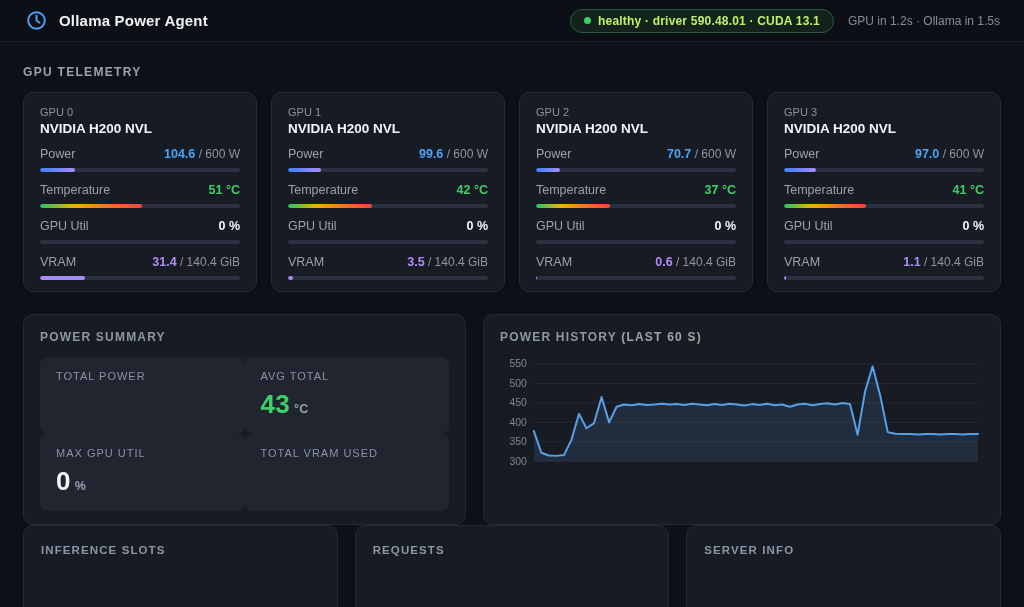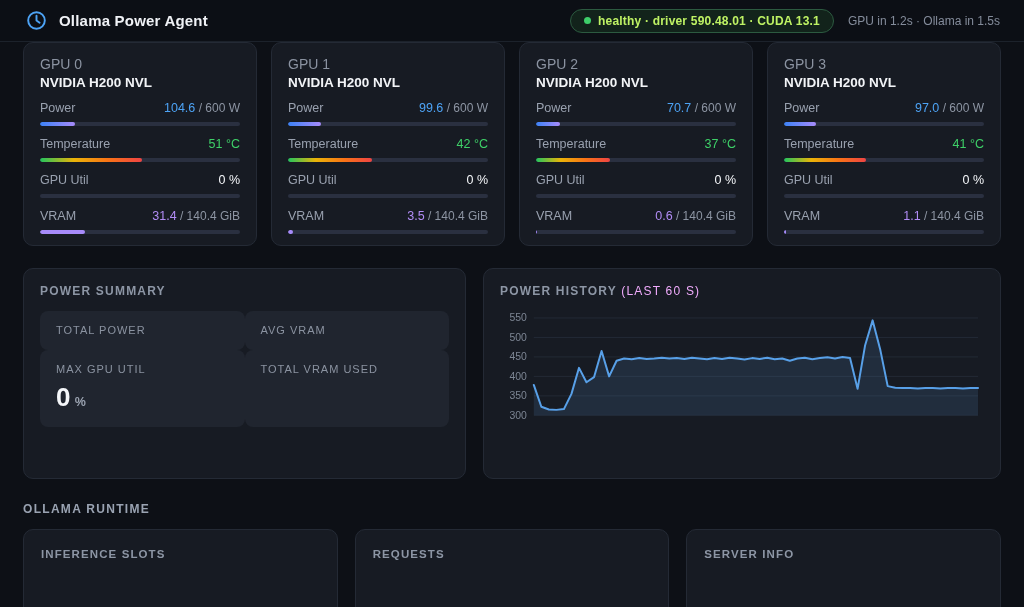--- a/index.html
+++ b/index.html
@@ -41,46 +41,46 @@
 
   .card {
     background: #171b23;
     border: 1px solid #242a35;
     border-radius: 10px;
   }
 
   
   .gpu-grid { display: grid; grid-template-columns: repeat(4, 1fr); gap: 14px; }
   .gpu-card { padding: 13px 16px 11px; }
-  .gpu-index { font-size: 14px; color: #8b93a1; }
+  .gpu-index { font-size: 11px; color: #8b93a1; }
   .gpu-name { font-size: 13.5px; font-weight: 700; color: #f2f4f7; margin: 3px 0 11px; }
   .metric { margin-top: 11px; }
   .metric-row { display: flex; justify-content: space-between; align-items: baseline; font-size: 12.5px; margin-bottom: 7px; }
   .m-label { color: #99a1af; }
   .m-val { font-size: 12px; color: #8d95a3; white-space: nowrap; }
-  .m-val b { font-size: 12.5px; font-weight: 400; }
+  .m-val b { font-size: 12.5px; font-weight: 700; }
   .c-blue { color: #4da3f5; }
   .c-green { color: #3ed068; }
   .c-purple { color: #b18cf5; }
   .c-white { color: #f4f6f9; }
   .track { height: 4px; border-radius: 2px; background: #2a3040; overflow: hidden; }
   .fill { height: 100%; border-radius: 2px; }
   .grad-power { background: linear-gradient(90deg, #3b82f6, #a78bfa); }
   .grad-temp  { background: linear-gradient(90deg, #22c55e, #eab308, #f97316, #ef4444); }
   .grad-util  { background: linear-gradient(90deg, #3b82f6, #a78bfa); }
   .grad-vram  { background: #a78bfa; }
 
   
   .mid-row { display: grid; grid-template-columns: 443px 1fr; gap: 17px; margin-top: 22px; }
   .panel { padding: 15px 16px; height: 211px; }
   .panel-title {
     font-size: 12px; font-weight: 700; letter-spacing: 1.2px;
     color: #8d96a5; margin-bottom: 13px;
   }
-  .panel-title .sub { font-weight: 400; color: #f0abfc; }
+  .panel-title .sub { font-weight: 700; color: #a3a3a3; }
   .tile-grid { display: grid; grid-template-columns: 1fr 1fr; gap: 0; }
   .tile { background: #20252f; border-radius: 8px; padding: 13px 16px 14px; }
   .tile-label { font-size: 11px; letter-spacing: 1px; color: #8b93a1; font-weight: 400; }
   .tile-value { margin-top: 7px; font-size: 26px; font-weight: 800; letter-spacing: .3px; }
   .tile-unit { font-size: 12.5px; font-weight: 700; color: #9aa2b0; margin-left: 4px; }
 
   
   .chart-wrap { width: 100%; }
   .chart-wrap svg { display: block; width: 100%; height: auto; }
 
@@ -104,20 +104,21 @@
     <span class="badge">
       <span class="badge-dot"></span>
       <span>healthy · driver 590.48.01 · CUDA 13.1</span>
     </span>
     <span class="latency">GPU in 1.2s · Ollama in 1.5s</span>
   </div>
 </header>
 
 <main class="content">
 
+  <div class="section-title">GPU TELEMETRY</div>
 
   <div class="gpu-grid" id="gpu-grid">
   <div class="card gpu-card">
     <div class="gpu-index">GPU 0</div>
     <div class="gpu-name">NVIDIA H200 NVL</div>
 
     <div class="metric">
       <div class="metric-row">
         <span class="m-label">Power</span>
         <span class="m-val"><b class="c-blue">104.6</b> <span>/ 600 W</span></span>
@@ -297,21 +298,22 @@
   <div class="mid-row">
 
     <div class="card panel">
       <div class="panel-title">POWER SUMMARY</div>
       <div class="tile-grid" id="tile-grid">
   <div class="tile">
     <div class="tile-label">TOTAL POWER</div>
   </div>
 
   <div class="tile">
-    <div class="tile-label">AVG VRAM</div>
+    <div class="tile-label">AVG TOTAL</div>
+    <div class="tile-value"><span style="color: rgb(62, 208, 104);">43</span><span class="tile-unit">°C</span></div>
   </div>
 
   <div class="tile">
     <div class="tile-label">MAX GPU UTIL</div>
     <div class="tile-value"><span style="color: rgb(244, 246, 249);">0</span><span class="tile-unit">%</span></div>
   </div>
 
   <div class="tile">
     <div class="tile-label">TOTAL VRAM USED</div>
   </div>
@@ -335,21 +337,20 @@
             <line x1="34" x2="481" y1="105" y2="105" stroke="#232a35" stroke-width="1"></line>
             <text x="27" y="108.5" text-anchor="end" font-size="10.5" fill="#7d8694" font-family="Liberation Sans, sans-serif">300</text>
             <path d="M34,105 L34.0,74.4 L41.6,96.4 L49.2,99.1 L56.7,99.5 L64.3,98.7 L71.9,83.4 L79.5,57.2 L87.0,71.7 L94.6,66.6 L102.2,40.3 L109.8,65.8 L117.3,50.1 L124.9,47.8 L132.5,48.6 L140.1,47.4 L147.6,48.2 L155.2,47.8 L162.8,47.0 L170.4,47.8 L177.9,47.4 L185.5,48.2 L193.1,47.0 L200.7,47.8 L208.3,48.6 L215.8,47.4 L223.4,48.2 L231.0,47.0 L238.6,47.8 L246.1,48.9 L253.7,47.4 L261.3,48.2 L268.9,47.0 L276.4,48.6 L284.0,47.8 L291.6,50.1 L299.2,47.8 L306.7,47.0 L314.3,48.6 L321.9,47.4 L329.5,46.6 L337.1,47.8 L344.6,46.2 L352.2,47.4 L359.8,78.3 L367.4,34.4 L374.9,9.4 L382.5,38.4 L390.1,75.6 L397.7,77.2 L405.2,77.6 L412.8,77.6 L420.4,78.0 L428.0,77.6 L435.5,77.6 L443.1,78.0 L450.7,77.6 L458.3,77.6 L465.8,78.0 L473.4,77.6 L481.0,77.6 L481,105 Z" fill="rgba(90,140,200,0.16)"></path>
             <polyline points="34.0,74.4 41.6,96.4 49.2,99.1 56.7,99.5 64.3,98.7 71.9,83.4 79.5,57.2 87.0,71.7 94.6,66.6 102.2,40.3 109.8,65.8 117.3,50.1 124.9,47.8 132.5,48.6 140.1,47.4 147.6,48.2 155.2,47.8 162.8,47.0 170.4,47.8 177.9,47.4 185.5,48.2 193.1,47.0 200.7,47.8 208.3,48.6 215.8,47.4 223.4,48.2 231.0,47.0 238.6,47.8 246.1,48.9 253.7,47.4 261.3,48.2 268.9,47.0 276.4,48.6 284.0,47.8 291.6,50.1 299.2,47.8 306.7,47.0 314.3,48.6 321.9,47.4 329.5,46.6 337.1,47.8 344.6,46.2 352.2,47.4 359.8,78.3 367.4,34.4 374.9,9.4 382.5,38.4 390.1,75.6 397.7,77.2 405.2,77.6 412.8,77.6 420.4,78.0 428.0,77.6 435.5,77.6 443.1,78.0 450.7,77.6 458.3,77.6 465.8,78.0 473.4,77.6 481.0,77.6" fill="none" stroke="#58a0e8" stroke-width="2" stroke-linejoin="round" stroke-linecap="round"></polyline>
           </svg>
       </div>
     </div>
 
   </div>
 
-  <div class="section-title">OLLAMA RUNTIME</div>
 
   <div class="runtime-grid" id="runtime-grid">
   <div class="card runtime-card">
     <div class="runtime-title">INFERENCE SLOTS</div>
   </div>
 
   <div class="card runtime-card">
     <div class="runtime-title">REQUESTS</div>
   </div>
 

